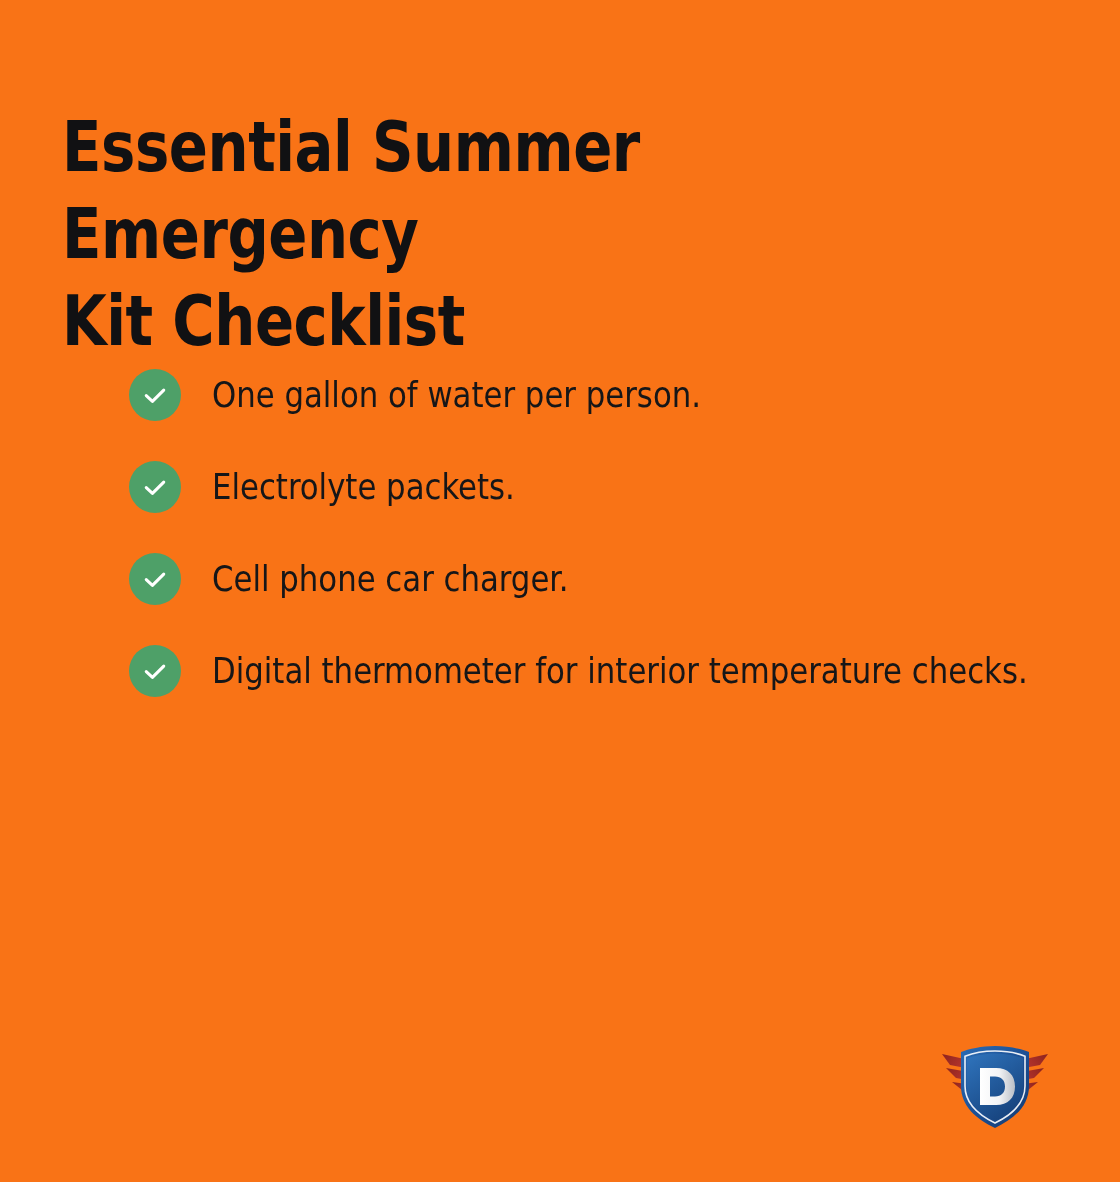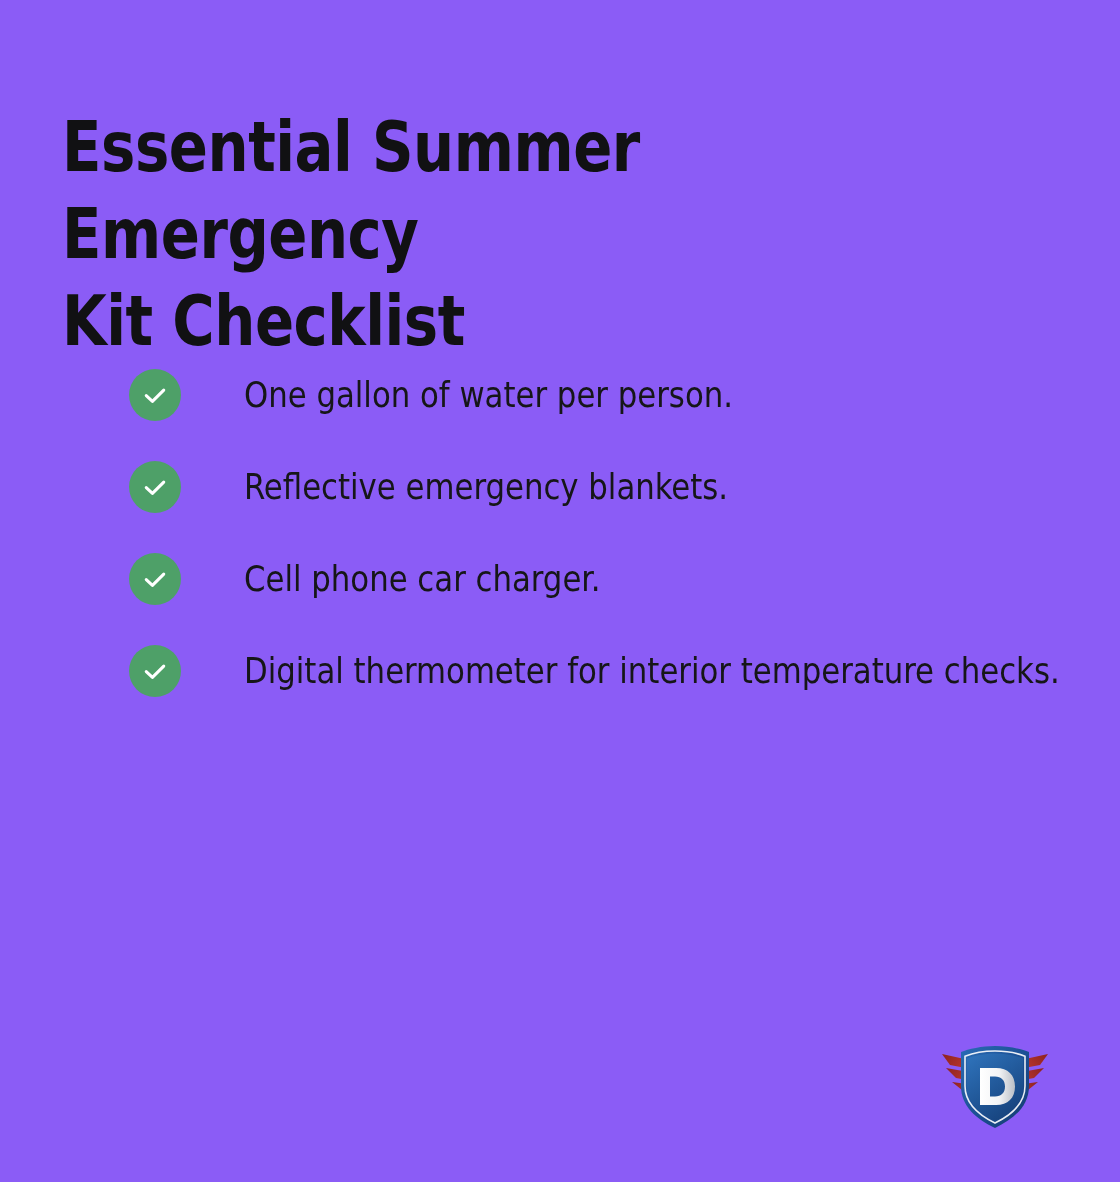--- a/index.html
+++ b/index.html
@@ -12,21 +12,21 @@
     background: #dfdfe1;
     font-family: "Liberation Sans", sans-serif;
     overflow: hidden;
     position: relative;
   }
 
   .page {
     position: relative;
     width: 1120px;
     height: 1182px;
-    background: #8b5cf6;
+    background: #f97316;
   }
 
   
   .title-block {
     position: absolute;
     left: 62px;
     top: 104px;
     width: 980px;
   }
   .title {
@@ -51,21 +51,20 @@
     margin: 0;
     padding: 0;
     list-style: none;
   }
   .check-item {
     position: relative;
     height: 52px;
     margin-bottom: 40px;
     display: flex;
     align-items: center;
-    gap: 32px;
   }
   .check-item:last-child {
     margin-bottom: 16px;
     text-align: right;
   }
 
   .check-circle {
     flex: 0 0 auto;
     width: 52px;
     height: 52px;
@@ -120,30 +119,30 @@
 
     <li class="check-item">
       <span class="check-circle">
         <svg viewBox="0 0 24 24" fill="none" stroke="#ffffff" stroke-width="2.6" stroke-linecap="round" stroke-linejoin="round" aria-hidden="true">
           <polyline points="4.5,12.5 9.8,17.5 19.5,7.8"></polyline>
         </svg>
       </span>
       <span class="check-label">One gallon of water per person.</span>
     </li>
 
-
-
-    <li class="check-item">
-      <span class="check-circle">
-        <svg viewBox="0 0 24 24" fill="none" stroke="#ffffff" stroke-width="2.6" stroke-linecap="round" stroke-linejoin="round" aria-hidden="true">
-          <polyline points="4.5,12.5 9.8,17.5 19.5,7.8"></polyline>
-        </svg>
-      </span>
-      <span class="check-label">Reflective emergency blankets.</span>
-    </li>
+    <li class="check-item">
+      <span class="check-circle">
+        <svg viewBox="0 0 24 24" fill="none" stroke="#ffffff" stroke-width="2.6" stroke-linecap="round" stroke-linejoin="round" aria-hidden="true">
+          <polyline points="4.5,12.5 9.8,17.5 19.5,7.8"></polyline>
+        </svg>
+      </span>
+      <span class="check-label">Electrolyte packets.</span>
+    </li>
+
+
 
     <li class="check-item">
       <span class="check-circle">
         <svg viewBox="0 0 24 24" fill="none" stroke="#ffffff" stroke-width="2.6" stroke-linecap="round" stroke-linejoin="round" aria-hidden="true">
           <polyline points="4.5,12.5 9.8,17.5 19.5,7.8"></polyline>
         </svg>
       </span>
       <span class="check-label">Cell phone car charger.</span>
     </li>
 

